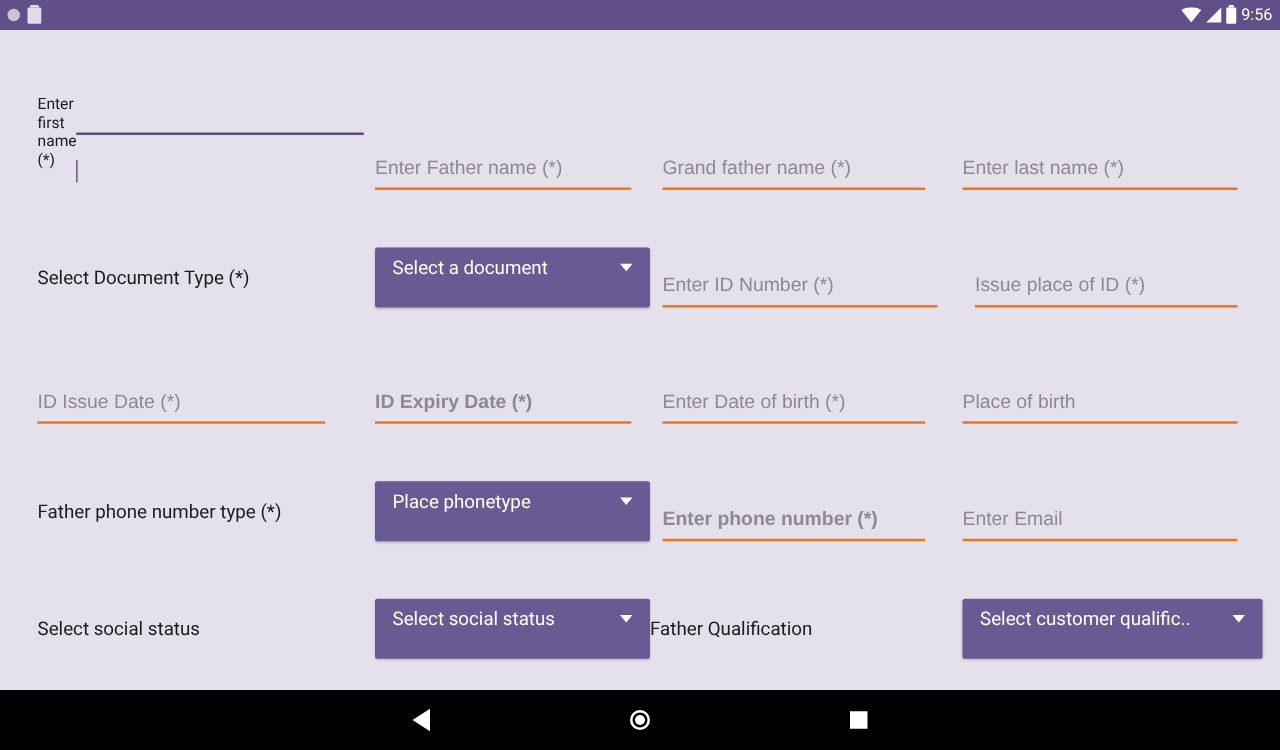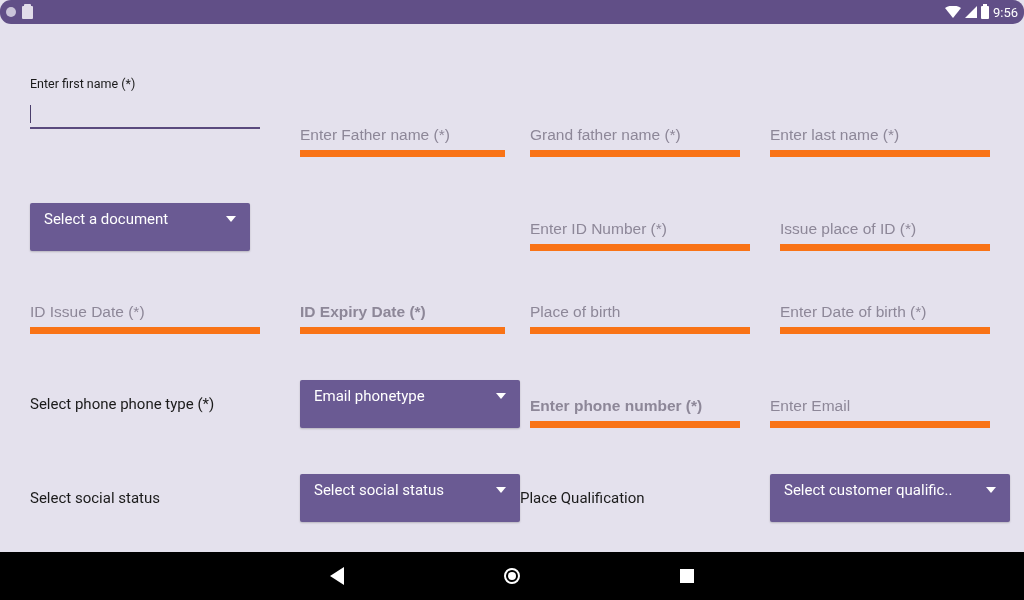--- a/index.html
+++ b/index.html
@@ -2,46 +2,46 @@
 <html><head>
 <meta charset="utf-8">
 <style>
   * { box-sizing: border-box; margin: 0; padding: 0; }
   html, body { width: 1024px; height: 600px; overflow: hidden; font-family: Roboto, Arial, sans-serif; }
   body { background: #e4e1ed; display: flex; flex-direction: column; }
 
   
   .status-bar {
     height: 24px; background: #614f87; color: #fff;
-    display: flex; align-items: center; padding: 0 6px; font-size: 13px; border-radius: 11px;
+    display: flex; align-items: center; padding: 0 6px; font-size: 13px;
   }
   .status-left { display: flex; align-items: center; gap: 6px; }
   .status-right { margin-left: auto; display: flex; align-items: center; gap: 4px; }
   .dot { width: 10px; height: 10px; border-radius: 50%; background: #cac4d9; }
   .card-icon { width: 11px; height: 13px; background: #e1dce9; border-radius: 1px; position: relative; }
   .card-icon::before { content:""; position:absolute; top:-2px; left:2px; width:7px; height:2px; background:#e1dce9; border-radius:1px 1px 0 0;}
   .signal { width: 0; height: 0; border-style: solid; border-width: 0 0 12px 12px; border-color: transparent transparent #fff transparent; }
   .batt { width: 8px; height: 13px; background:#fff; border-radius:1px; position:relative; }
   .batt::before { content:""; position:absolute; top:-2px; left:2px; width:4px; height:2px; background:#fff; }
 
   
   .content { flex: 1; padding: 32px 30px 0 30px; overflow: hidden; position: relative; }
 
   .row { display: flex; margin-bottom: 46px; }
   .row.first { margin-top: 20px; margin-bottom: 46px; }
   .gap-left { width: 500px; display:flex; }
   .gap-right { flex:1; display:flex; }
 
-  .stack { display:flex; flex-direction:column; }
+  .stack { display:flex; flex-direction:row; }
 
   .label-small { font-size: 12.5px; color: #1b1b1b; margin-bottom: 6px; }
   .label-row  { font-size: 15px; color: #1b1b1b; display:flex; align-items:center; height:48px; }
 
   .input {
-    border: none; border-bottom: 7px solid #f97316; background: transparent;
+    border: none; border-bottom: 2px solid #f97316; background: transparent;
     font-size: 15.5px; padding: 6px 0 6px 0; width: 210px; color:#222;
     outline: none;
   }
   .input::placeholder { color: #8d8798; }
   .input.focused { border-bottom: 2px solid #5a4a7e; }
   .caret { position: relative; }
   .caret::after {
     content:""; position:absolute; left:0; bottom:6px; width:1px; height:18px; background:#4a3d6b;
     animation: blink 1s step-start infinite;
   }
@@ -108,64 +108,67 @@
         <input class="input" style="width: 210px;" placeholder="Grand father name (*)">
       </div>
       <div class="cell" style="align-self:flex-end;margin-top:44px;">
         <input class="input" style="width: 220px;" placeholder="Enter last name (*)">
       </div>
     </div>
   </div>
 
   <div class="row">
     <div class="gap-left">
+      <div class="cell" style="width:240px;">
+        <div class="label-row">Select Document Type (*)</div>
+      </div>
       <div class="cell">
         <div class="select">
           <span class="txt">Select a document</span>
           <span class="chev"></span>
         </div>
       </div>
     </div>
     <div class="gap-right">
       <div class="cell" style="align-self:flex-end;">
         <input class="input" style="width: 220px;" placeholder="Enter ID Number (*)">
       </div>
       <div class="cell" style="align-self:flex-end;">
         <input class="input" style="width: 210px;" placeholder="Issue place of ID (*)">
       </div>
     </div>
   </div>
 
   <div class="row">
     <div class="gap-left">
-      <div class="cell" style="width:240px; align-self:flex-end;">
+      <div class="cell" style="width:240px; align-self:flex-end;margin-top:15px;">
         <input class="input" style="width: 230px;" placeholder="ID Issue Date (*)">
       </div>
       <div class="cell" style="align-self:flex-end;">
         <input class="input" style="width: 205px; font-weight: bold;" placeholder="ID Expiry Date (*)">
       </div>
     </div>
     <div class="gap-right">
       <div class="cell" style="align-self:flex-end;">
+        <input class="input" style="width: 210px;" placeholder="Enter Date of birth (*)">
+      </div>
+      <div class="cell" style="align-self:flex-end;">
         <input class="input" style="width: 220px;" placeholder="Place of birth">
       </div>
-      <div class="cell" style="align-self:flex-end;">
-        <input class="input" style="width: 210px;" placeholder="Enter Date of birth (*)">
-      </div>
     </div>
   </div>
 
   <div class="row">
     <div class="gap-left">
       <div class="cell" style="width:240px;">
-        <div class="label-row">Select phone phone type (*)</div>
+        <div class="label-row">Father phone number type (*)</div>
       </div>
       <div class="cell">
         <div class="select">
-          <span class="txt">Email phonetype</span>
+          <span class="txt">Place phonetype</span>
           <span class="chev"></span>
         </div>
       </div>
     </div>
     <div class="gap-right">
       <div class="cell" style="align-self:flex-end;">
         <input class="input" style="width: 210px; font-weight: bold;" placeholder="Enter phone number (*)">
       </div>
       <div class="cell" style="align-self:flex-end;">
         <input class="input" style="width: 220px;" placeholder="Enter Email">
@@ -180,21 +183,21 @@
       </div>
       <div class="cell">
         <div class="select">
           <span class="txt">Select social status</span>
           <span class="chev"></span>
         </div>
       </div>
     </div>
     <div class="gap-right">
       <div class="cell" style="width:220px;">
-        <div class="label-row">Place Qualification</div>
+        <div class="label-row">Father Qualification</div>
       </div>
       <div class="cell">
         <div class="select wide">
           <span class="txt">Select customer qualific..</span>
           <span class="chev"></span>
         </div>
       </div>
     </div>
   </div>
 

